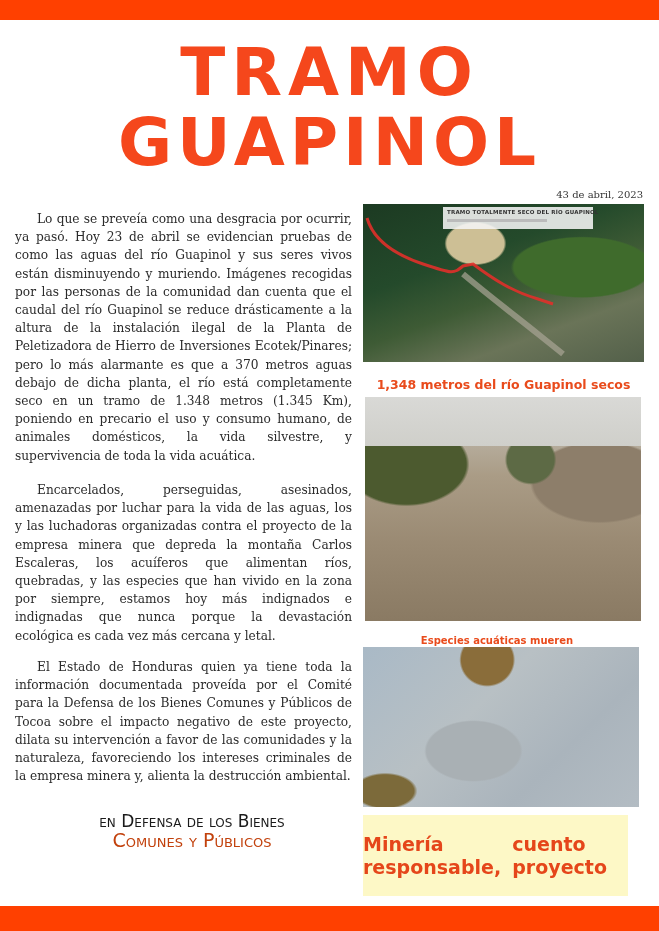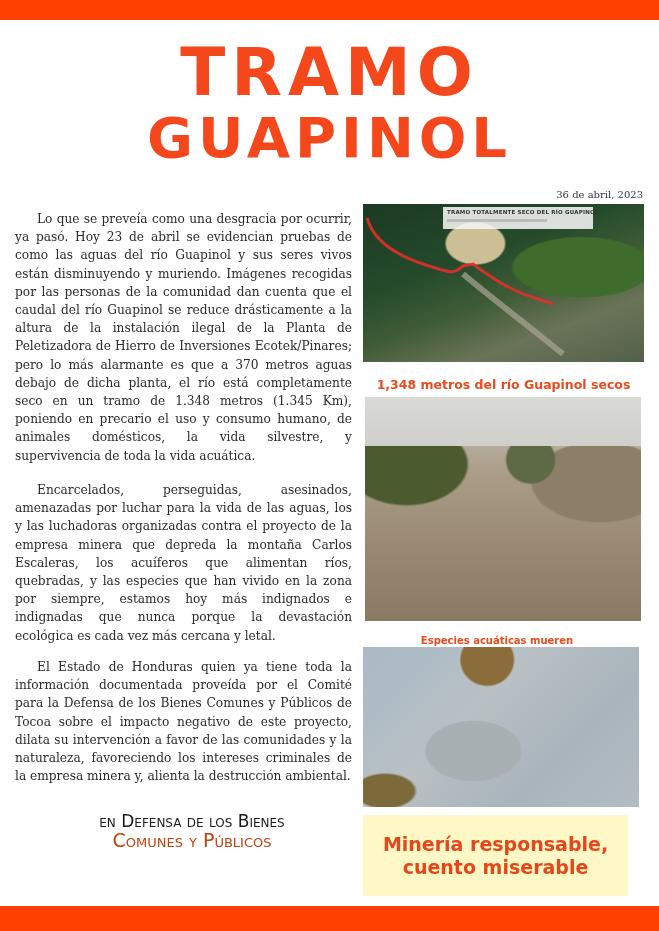--- a/index.html
+++ b/index.html
@@ -9,21 +9,21 @@
     .bar { position: absolute; left: 0; width: 659px; background: #ff4000; }
     .bar-top { top: 0; height: 20px; }
     .bar-bottom { top: 906px; height: 25px; }
 
     .headline {
       position: absolute; left: 0; width: 659px; text-align: center;
       font-family: "DejaVu Sans", sans-serif; font-weight: bold;
       color: #f5471c; letter-spacing: 6px; line-height: 1;
     }
     .headline-1 { top: 40px; font-size: 66px; }
-    .headline-2 { top: 110px; font-size: 56px; letter-spacing: 5px; }
+    .headline-2 { top: 110px; font-size: 66px; letter-spacing: 5px; }
 
     .date {
       position: absolute; top: 189px; right: 16px;
       font-family: "DejaVu Serif", serif; font-size: 10px; color: #333;
     }
 
     .body-text {
       position: absolute; left: 15px; width: 337px;
       font-family: "DejaVu Serif", serif; font-size: 12.2px; line-height: 18.2px;
       color: #2b2b2b; text-align: justify; text-indent: 22px;
@@ -78,35 +78,35 @@
       left: 363px; top: 647px; width: 276px; height: 160px;
       background:
         radial-gradient(ellipse at 45% 8%, #8a6d3a 0 12%, transparent 13%),
         radial-gradient(ellipse at 8% 90%, #7c6a3a 0 8%, transparent 9%),
         radial-gradient(ellipse at 40% 65%, #a9b0b4 0 20%, transparent 21%),
         linear-gradient(135deg, #a9b9c6 0%, #b8c0c4 40%, #aab4bc 70%, #b3bcc3 100%);
     }
 
     .slogan {
       position: absolute; left: 363px; top: 815px; width: 265px; height: 81px;
-      background: #fdf8c6; display: flex; flex-direction: column; justify-content: center; align-items: center;
+      background: #fdf8c6; display: flex; flex-direction: row; justify-content: center; align-items: center;
       font-family: "DejaVu Sans", sans-serif; font-weight: bold; color: #e5461a; line-height: 1.2;
     }
     .slogan-1 { font-size: 19px; }
     .slogan-2 { font-size: 19px; }
   </style>
 </head>
 <body>
 
 <div class="bar bar-top"></div>
 
 <h1 class="headline headline-1">TRAMO</h1>
 <h1 class="headline headline-2">GUAPINOL</h1>
 
-<div class="date">36 de abril, 2023</div>
+<div class="date">43 de abril, 2023</div>
 
 <p class="body-text p1">Lo que se preveía como una desgracia por ocurrir, ya pasó. Hoy 23 de abril se evidencian pruebas de como las aguas del río Guapinol y sus seres vivos están disminuyendo y muriendo. Imágenes recogidas por las personas de la comunidad dan cuenta que el caudal del río Guapinol se reduce drásticamente a la altura de la instalación ilegal de la Planta de Peletizadora de Hierro de Inversiones Ecotek/Pinares; pero lo más alarmante es que a 370 metros aguas debajo de dicha planta, el río está completamente seco en un tramo de 1.348 metros (1.345 Km), poniendo en precario el uso y consumo humano, de animales domésticos, la vida silvestre, y supervivencia de toda la vida acuática.</p>
 <p class="body-text p2">Encarcelados, perseguidas, asesinados, amenazadas por luchar para la vida de las aguas, los y las luchadoras organizadas contra el proyecto de la empresa minera que depreda la montaña Carlos Escaleras, los acuíferos que alimentan ríos, quebradas, y las especies que han vivido en la zona por siempre, estamos hoy más indignados e indignadas que nunca porque la devastación ecológica es cada vez más cercana y letal.</p>
 <p class="body-text p3">El Estado de Honduras quien ya tiene toda la información documentada proveída por el Comité para la Defensa de los Bienes Comunes y Públicos de Tocoa sobre el impacto negativo de este proyecto, dilata su intervención a favor de las comunidades y la naturaleza, favoreciendo los intereses criminales de la empresa minera y, alienta la destrucción ambiental.</p>
 
 <div class="logo">
   <div class="logo-2">en Defensa de los Bienes</div>
   <div class="logo-3">Comunes y Públicos</div>
 </div>
 
@@ -122,16 +122,16 @@
 </div>
 <div class="caption caption-1">1,348 metros del río Guapinol secos</div>
 
 <div class="photo riverbed"></div>
 <div class="caption caption-2">Especies acuáticas mueren</div>
 
 <div class="photo water"></div>
 
 <div class="slogan">
   <div class="slogan-1">Minería responsable,</div>
-  <div class="slogan-2">cuento miserable</div>
+  <div class="slogan-2">cuento proyecto</div>
 </div>
 
 <div class="bar bar-bottom"></div>
 
 </body></html>

